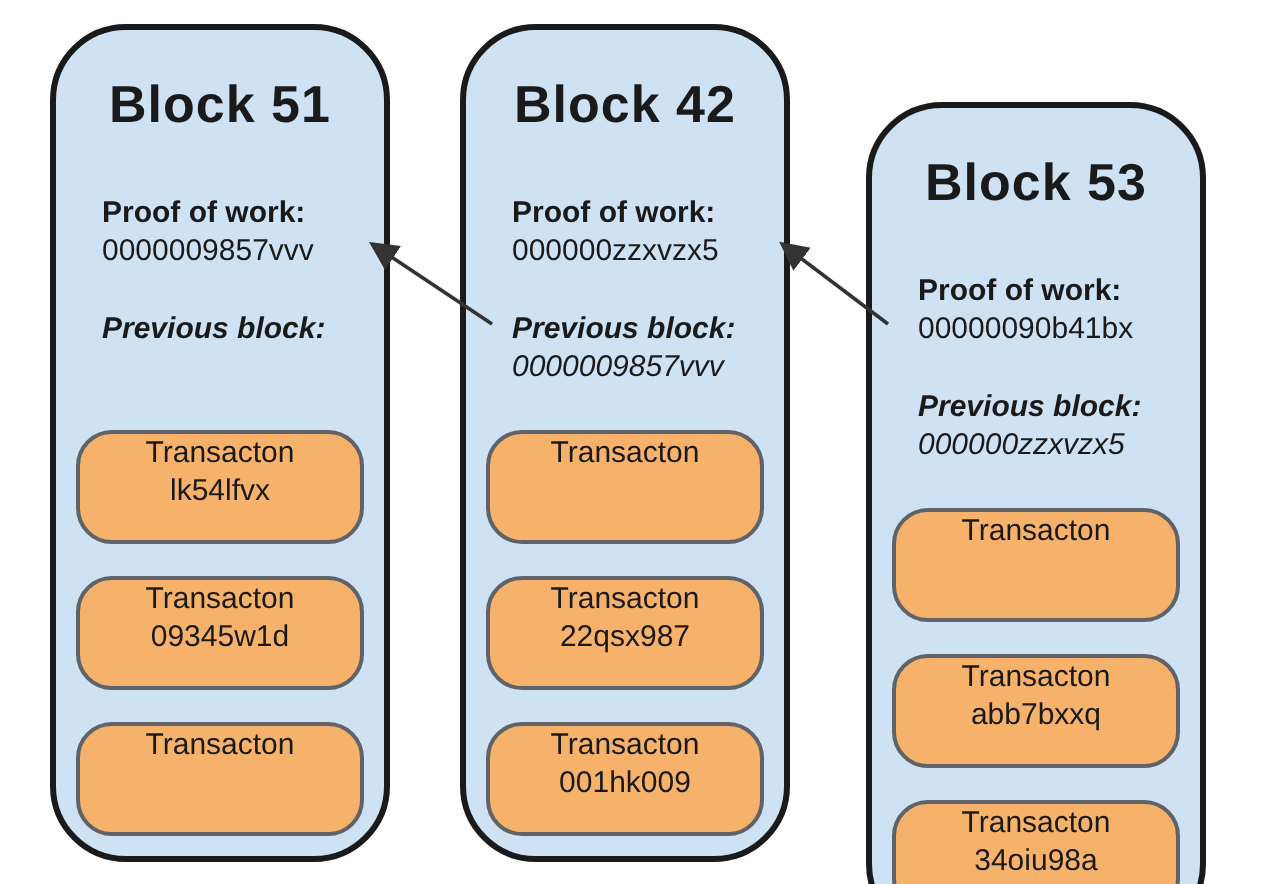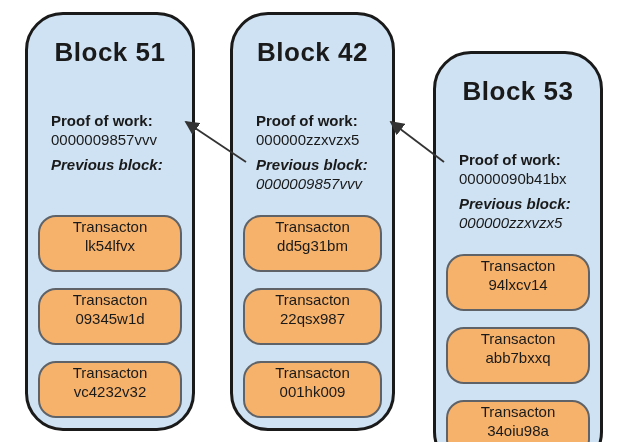--- a/index.html
+++ b/index.html
@@ -36,21 +36,21 @@
     font-size:26px;
     font-weight:bold;
     letter-spacing:0.5px;
   }
   .field{
     position:absolute;
     left:23px;right:8px;
     font-size:15px;
     line-height:19px;
   }
-  .field-pow{top:96px;}
+  .field-pow{top:82px;}
   .field-prev{top:140px;font-style:italic;}
   .field-label{font-weight:bold;}
   .field-value{font-weight:normal;}
   .transactions{
     position:absolute;
     left:10px;right:10px;top:200px;
     display:flex;
     flex-direction:column;
     gap:16px;
   }
@@ -90,39 +90,37 @@
       <div class="txn">
         <div>Transacton</div>
         <div>lk54lfvx</div>
       </div>
       <div class="txn">
         <div>Transacton</div>
         <div>09345w1d</div>
       </div>
       <div class="txn">
         <div>Transacton</div>
-        <div>vc4232v32</div>
       </div>
     </div>
   </div>
 
   <div class="block block-2">
     <div class="block-title">Block 42</div>
     <div class="field field-pow">
       <div class="field-label">Proof of work:</div>
       <div class="field-value">000000zzxvzx5</div>
     </div>
     <div class="field field-prev">
       <div class="field-label">Previous block:</div>
       <div class="field-value">0000009857vvv</div>
     </div>
     <div class="transactions">
       <div class="txn">
         <div>Transacton</div>
-        <div>dd5g31bm</div>
       </div>
       <div class="txn">
         <div>Transacton</div>
         <div>22qsx987</div>
       </div>
       <div class="txn">
         <div>Transacton</div>
         <div>001hk009</div>
       </div>
     </div>
@@ -134,21 +132,20 @@
       <div class="field-label">Proof of work:</div>
       <div class="field-value">00000090b41bx</div>
     </div>
     <div class="field field-prev">
       <div class="field-label">Previous block:</div>
       <div class="field-value">000000zzxvzx5</div>
     </div>
     <div class="transactions">
       <div class="txn">
         <div>Transacton</div>
-        <div>94lxcv14</div>
       </div>
       <div class="txn">
         <div>Transacton</div>
         <div>abb7bxxq</div>
       </div>
       <div class="txn">
         <div>Transacton</div>
         <div>34oiu98a</div>
       </div>
     </div>

